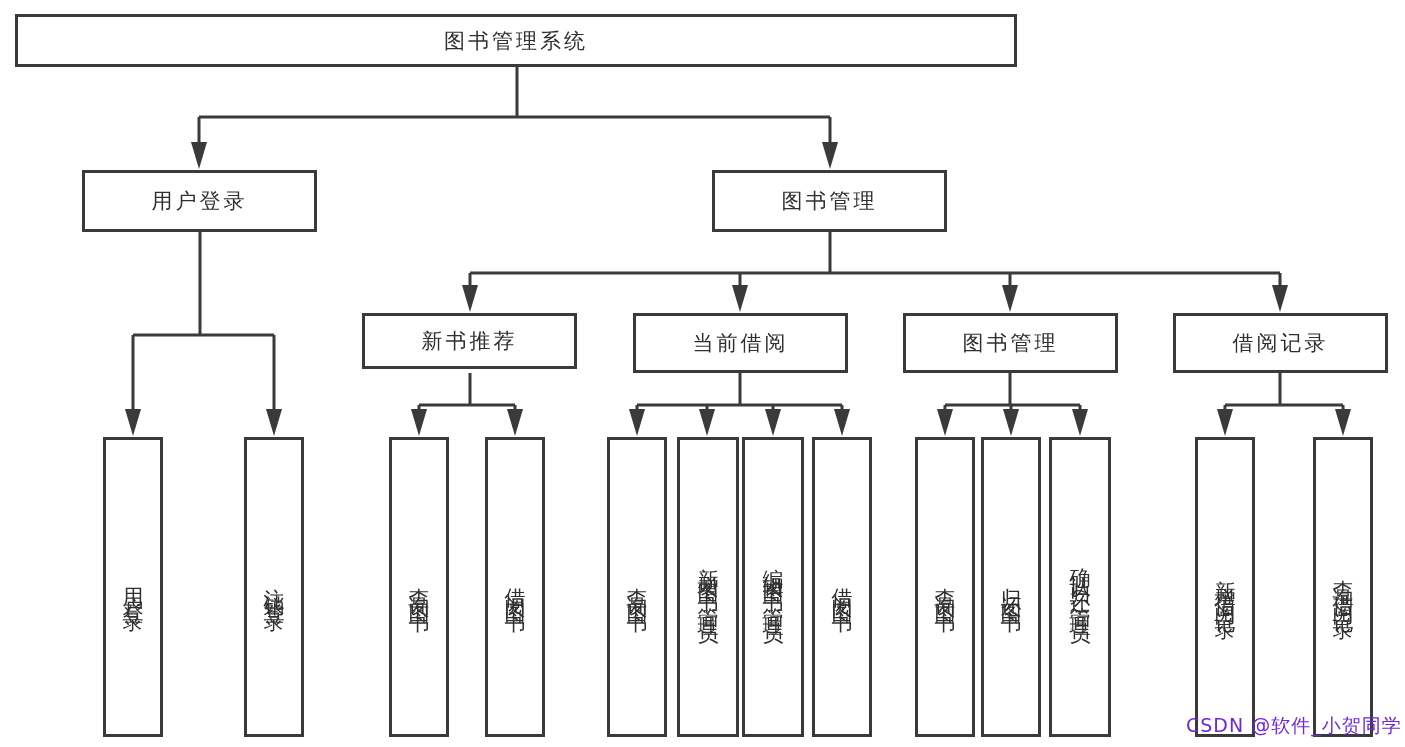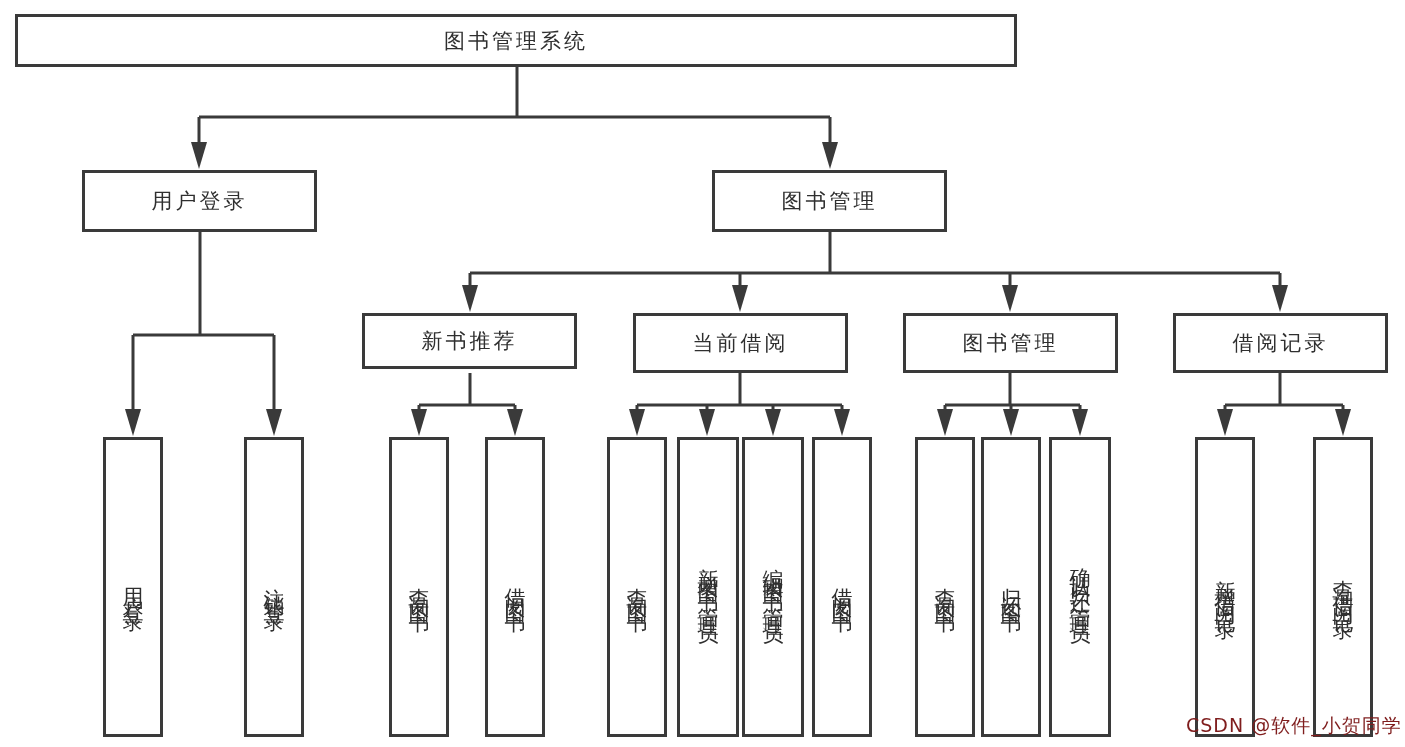--- a/index.html
+++ b/index.html
@@ -37,21 +37,21 @@
   .pos-f6  { left:677px; width:62px; }
   .pos-f7  { left:742px; width:62px; }
   .pos-f8  { left:812px; }
   .pos-f9  { left:915px; }
   .pos-f10 { left:981px; }
   .pos-f11 { left:1049px; width:62px; }
   .pos-f12 { left:1195px; }
   .pos-f13 { left:1313px; }
   .watermark {
     position:absolute; left:1186px; top:713px;
-    font-size:19px; letter-spacing:1px; color:#7f1d1d; z-index:5;
+    font-size:19px; letter-spacing:1px; color:#6d28d9; z-index:5;
     white-space:nowrap;
   }
 </style>
 </head>
 <body>
 
 <div class="canvas">
 
   <svg class="connectors" viewBox="0 0 1405 747" xmlns="http://www.w3.org/2000/svg">
     <path fill="none" stroke="#3a3a3a" stroke-width="3" d="

